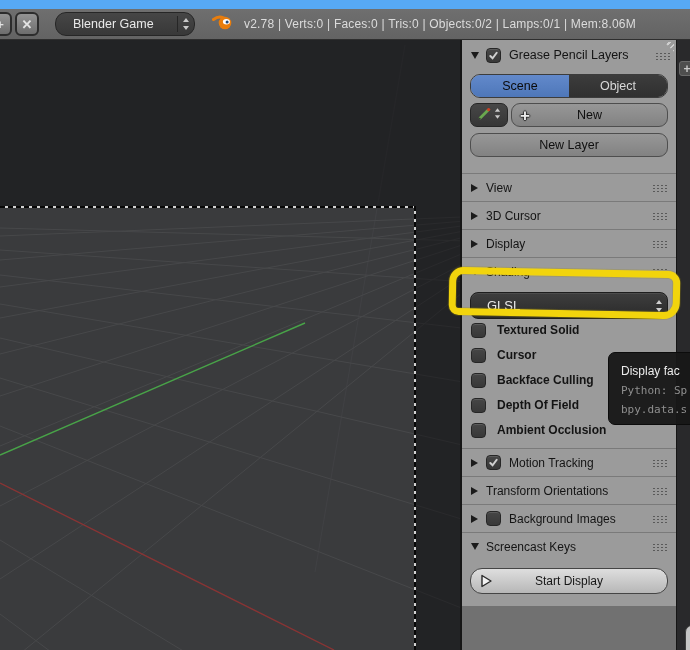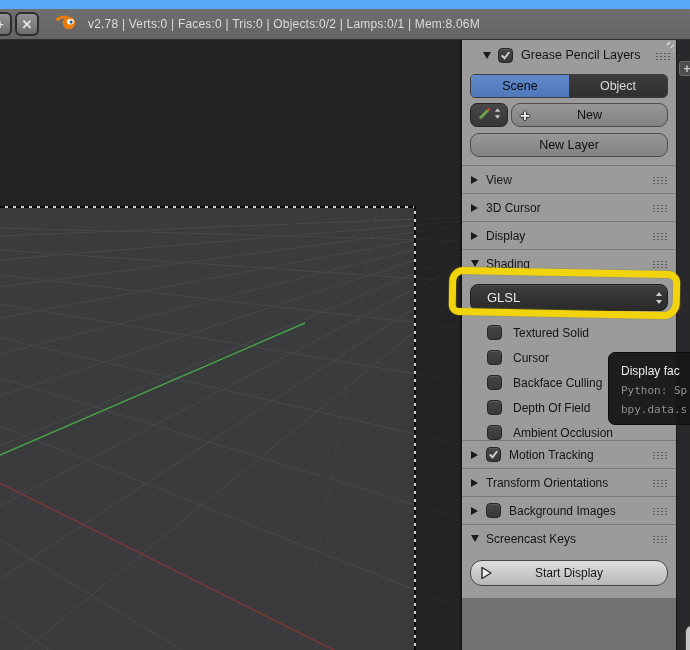--- a/index.html
+++ b/index.html
@@ -48,45 +48,45 @@
         background-size:4px 3px;background-position:0 1px;}
   .tri{width:0;height:0;flex:none;}
   .tri.right{border-left:7px solid #1b1b1b;border-top:4.5px solid transparent;border-bottom:4.5px solid transparent;margin-right:8px;}
   .tri.down{border-top:7px solid #1b1b1b;border-left:4.5px solid transparent;border-right:4.5px solid transparent;margin-right:7px;}
   .checkbox{width:15px;height:15px;border-radius:4px;background:linear-gradient(#464646,#383838);
             border:1px solid #262626;box-shadow:inset 0 1px 0 rgba(255,255,255,.12);
             display:flex;align-items:center;justify-content:center;flex:none;}
   .checkbox svg{display:none;}
   .checkbox.checked svg{display:block;}
 
-  .gp-header{height:26px;display:flex;align-items:center;padding:4px 6px 0 21px;}
+  .gp-header{height:26px;display:flex;align-items:center;padding:4px 6px 0 9px;}
   .gp-title{margin-left:8px;font-size:12.5px;}
-  .tabs{height:24px;margin:8px 8px 2px;display:flex;border:1px solid #3c3c3c;border-radius:5px;overflow:hidden;}
+  .tabs{height:24px;margin:8px 8px 2px;display:flex;border:1px solid #3c3c3c;border-radius:10px;overflow:hidden;}
   .tab{flex:1;display:flex;align-items:center;justify-content:center;font-size:12.5px;}
   .tab.active{background:linear-gradient(#6289cb,#4e77b9);color:#0b0b0b;}
   .tab.inactive{background:linear-gradient(#3c3c3c,#303030);color:#d8d8d8;}
   .new-row{height:24px;margin:5px 8px;display:flex;gap:3px;}
   .mini-btn{width:38px;height:24px;background:linear-gradient(#474747,#363636);border:1px solid #262626;
             border-radius:7px;display:flex;align-items:center;justify-content:center;gap:2px;flex:none;}
   .btn{height:24px;background:linear-gradient(#979797,#828282);border:1px solid #4e4e4e;
        border-radius:9px;display:flex;align-items:center;justify-content:center;
        color:#101010;font-size:12.5px;position:relative;}
   .btn .left-ic{position:absolute;left:8px;top:0;bottom:0;display:flex;align-items:center;}
   .new-row .btn{flex:1;}
-  .new-layer{margin:6px 8px 8px;}
+  .new-layer{margin:6px 8px 16px;}
   .plus-glyph{color:#ececec;font-size:17px;font-weight:bold;line-height:1;
               text-shadow:0 1px 1px #2e2e2e,0 -1px 1px #2e2e2e,1px 0 1px #2e2e2e,-1px 0 1px #2e2e2e;}
 
   .sect{height:28px;border-top:1px solid #7a7a7a;display:flex;align-items:center;padding:0 9px;text-align:center;}
   .sect .cb{margin-right:8px;}
   .glsl-wrap{margin:7px 8px 4px;height:27px;background:linear-gradient(#3e3e3e,#2a2a2a);
              border:1px solid #1e1e1e;border-radius:8px;display:flex;align-items:center;
              box-shadow:inset 0 1px 0 rgba(255,255,255,.08);}
   .glsl-wrap .val{flex:1;color:#e8e8e8;font-size:13px;padding-left:16px;}
-  .toggle-row{height:25px;display:flex;align-items:flex-end;gap:11px;padding:0 25px;}
+  .toggle-row{height:25px;display:flex;align-items:flex-start;gap:11px;padding:0 9px;font-weight:bold;}
   .start-wrap{margin:8px 8px 10px;height:26px;background:linear-gradient(#dedede,#b7b7b7);
               border:1px solid #454545;border-radius:12px;display:flex;align-items:center;
               justify-content:center;color:#161616;font-size:12px;position:relative;}
   .start-wrap .left-ic{position:absolute;left:7px;top:0;bottom:0;display:flex;align-items:center;}
 
   
   .railstrip{position:absolute;left:676px;top:40px;width:14px;height:610px;
              background:#29292b;border-left:1px solid #151515;}
   .rail-plus{position:absolute;left:2px;top:21px;width:16px;height:15px;background:#4e4e4e;
              border:1px solid #6a6a6a;border-radius:3px;color:#c9c9c9;font-size:12px;font-weight:bold;
@@ -112,20 +112,30 @@
 <div class="screen">
 
   <div class="titlebar"></div>
 
   <div class="header">
     <div class="hbtn cut">
       <span>+</span>
     </div>
     <div class="hbtn" style="margin-left:3px;">
       <span>✕</span>
+    </div>
+    <div class="engine">
+      <span class="val">Blender Game</span>
+      <span class="sep"></span>
+      <span class="stepper">
+        <svg width="8" height="14" viewBox="0 0 8 14">
+            <path d="M4 1 L7 5 H1 Z" fill="#c9c9c9"></path>
+            <path d="M4 13 L7 9 H1 Z" fill="#c9c9c9"></path>
+          </svg>
+      </span>
     </div>
     <span class="logo">
       <svg width="22" height="18" viewBox="0 0 22 18">
         <path d="M1.5 6.5 Q6.5 2.5 11.5 4.8" stroke="#e87d0d" stroke-width="3" fill="none" stroke-linecap="round"></path>
         <circle cx="13" cy="10" r="6.3" fill="#e87d0d"></circle>
         <ellipse cx="14.4" cy="8.7" rx="3.5" ry="2.7" fill="#ffffff"></ellipse>
         <circle cx="15.1" cy="9" r="1.5" fill="#244a77"></circle>
       </svg>
     </span>
     <span class="stats">v2.78 | Verts:0 | Faces:0 | Tris:0 | Objects:0/2 | Lamps:0/1 | Mem:8.06M</span>

